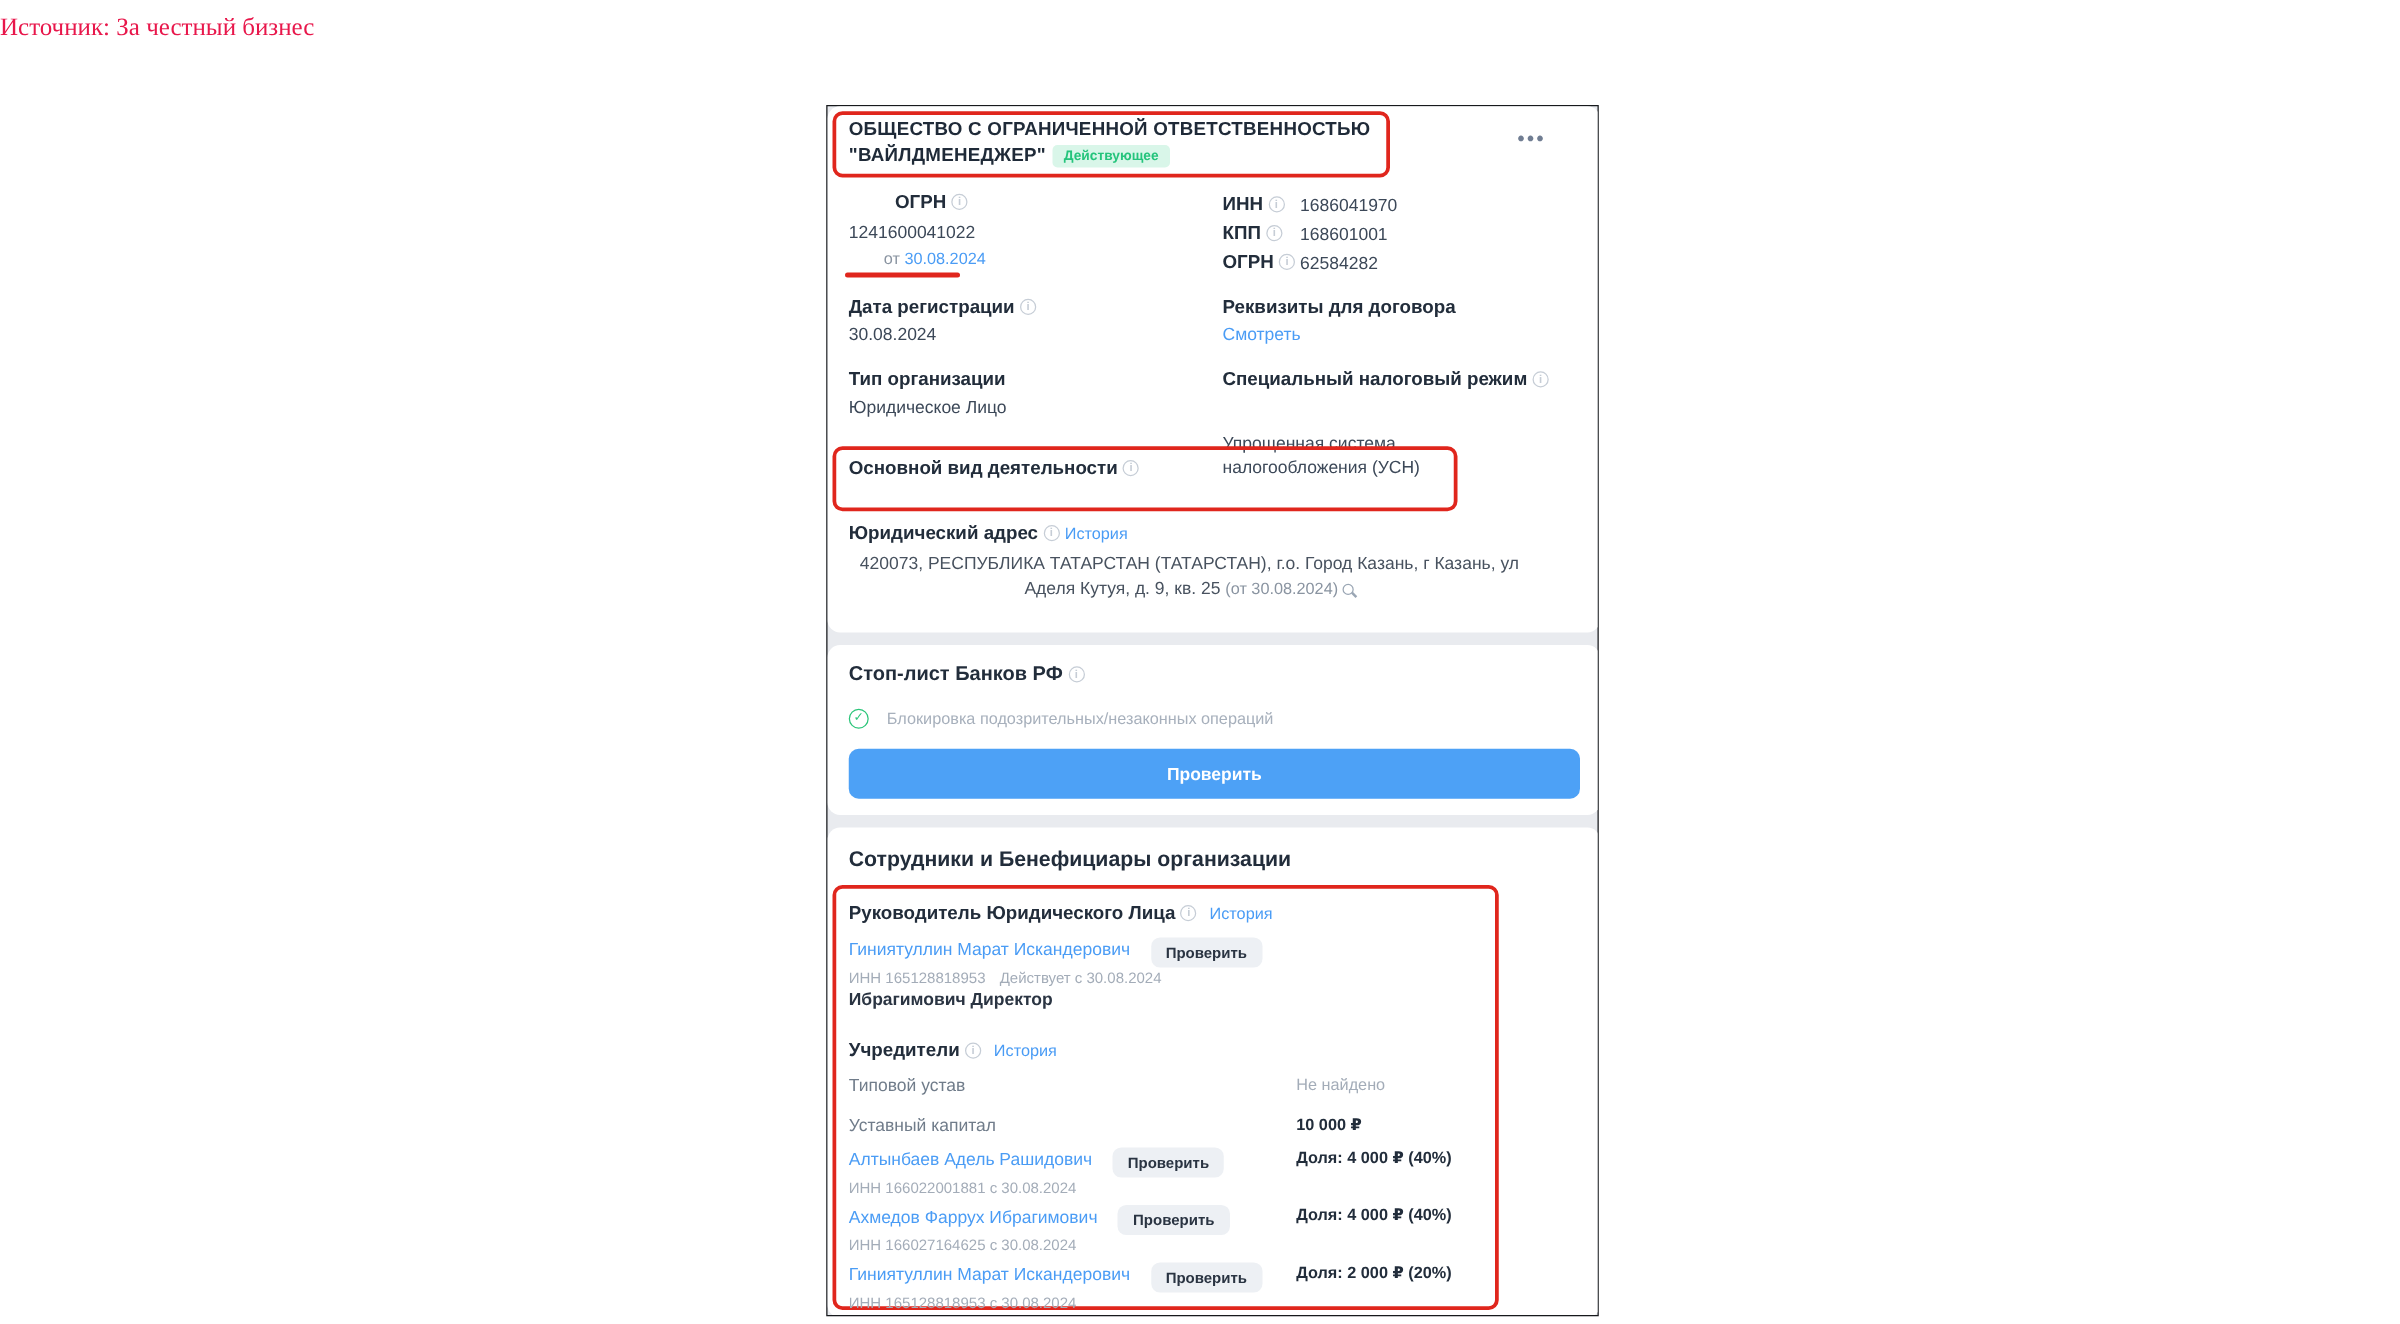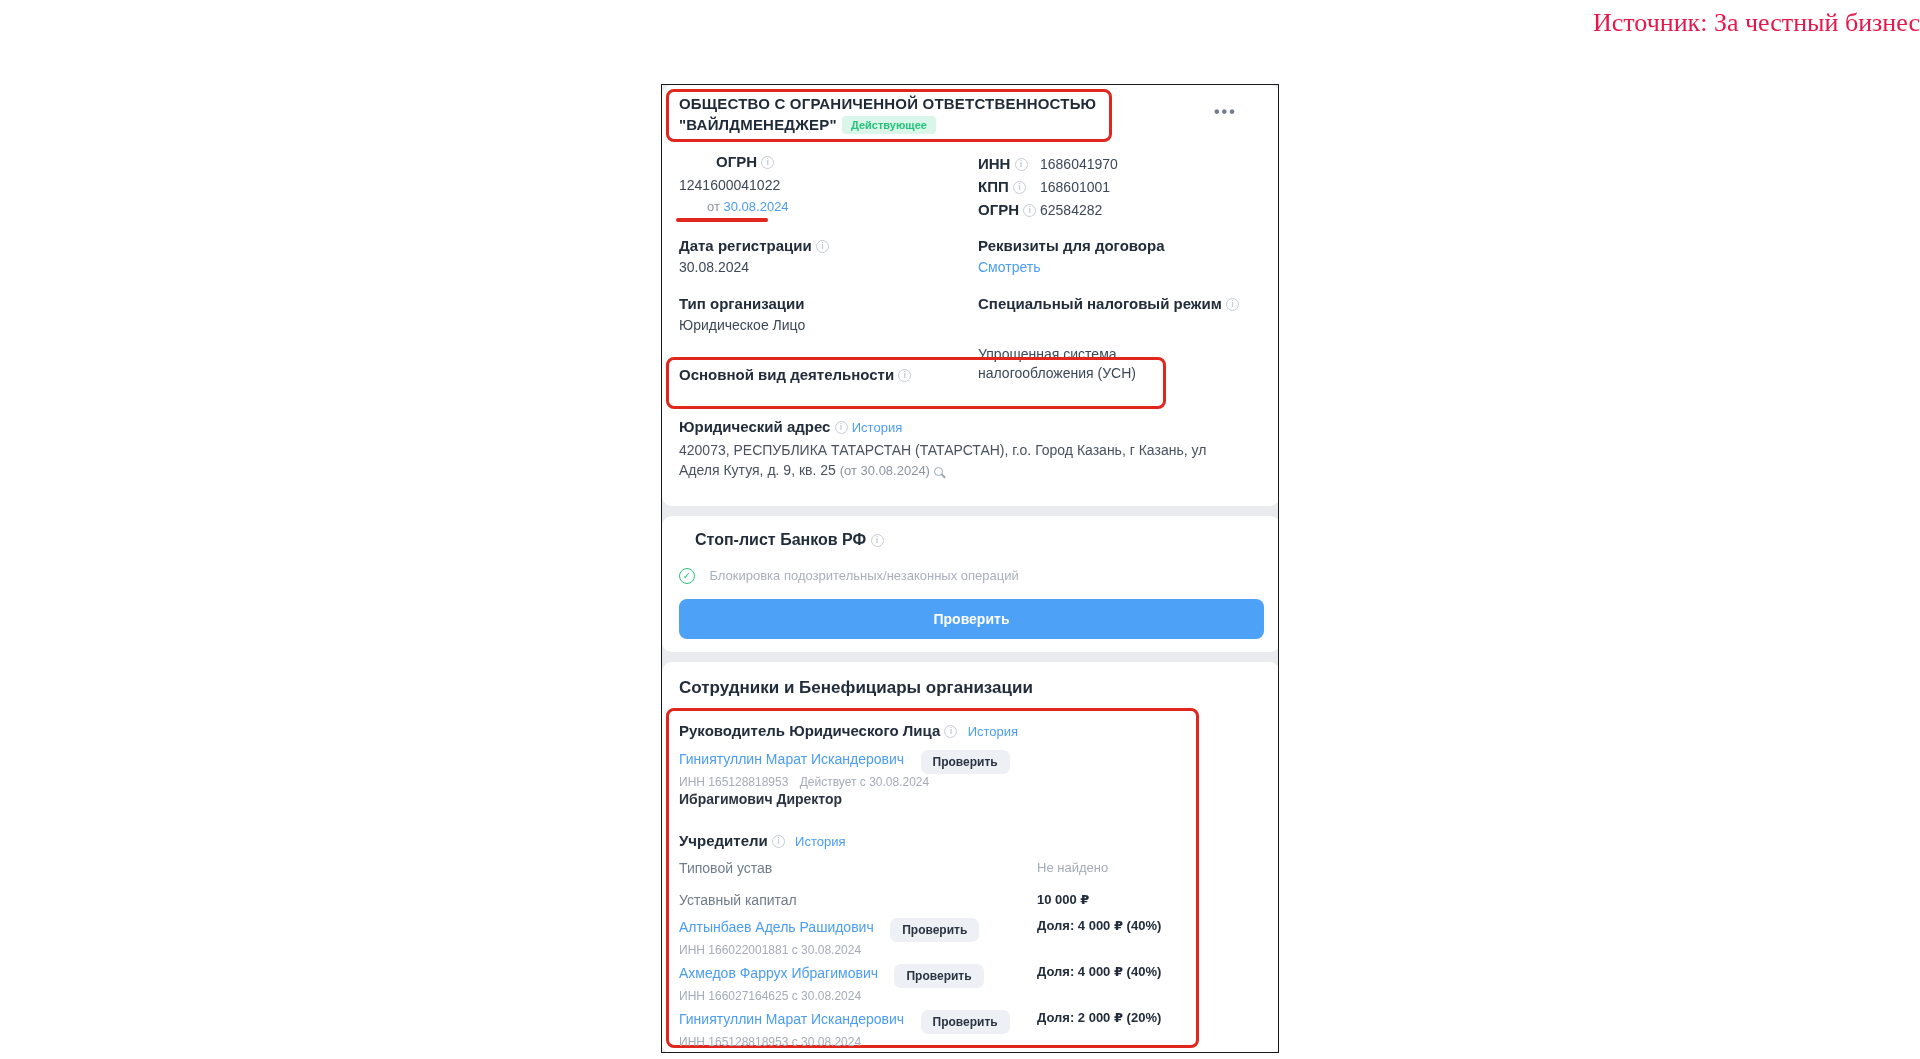--- a/index.html
+++ b/index.html
@@ -1,18 +1,18 @@
 <!DOCTYPE html>
 <html><head>
 <meta charset="utf-8">
 <style>
   * { margin:0; padding:0; box-sizing:border-box; }
   html,body { width:1920px; height:1059px; background:#ffffff; font-family:"Liberation Sans","DejaVu Sans",sans-serif; }
-  .annot-header { position:absolute; left:0; top:10px; width:1920px; text-align:right;
-    font-family:"Liberation Serif","DejaVu Serif",serif; color:#e8174b; font-size:26px; line-height:25px; }
+  .annot-header { position:absolute; left:0; top:10px; width:1920px; text-align:left;
+    font-family:"Liberation Serif","DejaVu Serif",serif; color:#e8174b; font-size:20px; line-height:25px; }
   .frame { position:absolute; left:661px; top:84px; width:618px; height:969px;
     background:#e9ebef; border:1px solid #17191c; overflow:hidden; }
   .card { position:absolute; left:0; width:618px; background:#ffffff; border-radius:10px; }
   .card-a { top:0; height:421px; }
   .card-b { top:431px; height:136px; }
   .card-c { top:577px; height:392px; }
 
   .lbl { position:absolute; font-size:15px; font-weight:bold; color:#222d3b; white-space:nowrap; }
   .val { position:absolute; font-size:14px; color:#3c4858; white-space:nowrap; }
   .small-gray { position:absolute; font-size:12px; color:#a3acb8; white-space:nowrap; }
@@ -97,28 +97,28 @@
     <div class="wrap2" style="left:316px; top:232px;">Упрощенная система налогообложения (УСН)</div>
 
     <div class="red-box" style="left:4px; top:272px; width:500px; height:52px;"></div>
     <div class="lbl" style="left:17px; top:281px;"><span>Основной вид деятельности</span> <i class="info-icon"></i></div>
 
     <div class="lbl" style="left:17px; top:333px;">
       <span>Юридический адрес</span>
       <i class="info-icon"></i>
       <span class="blue link" style="font-weight:normal; font-size:13px;">История</span>
     </div>
-    <div class="addr" style="top:355px;">
+    <div class="addr" style="top:355px;text-align:center;">
       <span>420073, РЕСПУБЛИКА ТАТАРСТАН (ТАТАРСТАН), г.о. Город Казань, г Казань, ул Аделя Кутуя, д. 9, кв. 25</span>
       <span style="color:#8a94a1; font-size:13px;">(от 30.08.2024)</span><span class="mag-icon"></span>
     </div>
   </div>
 
   <div class="card card-b">
-    <div class="lbl" style="left:17px; top:15px; font-size:16px;margin-left:16px;"><span>Стоп-лист Банков РФ</span> <i class="info-icon"></i></div>
+    <div class="lbl" style="left:17px; top:15px; font-size:16px;"><span>Стоп-лист Банков РФ</span> <i class="info-icon"></i></div>
     <div class="abs" style="left:17px; top:50px;">
       <span class="check-circle"></span>
       <span style="font-size:13px; color:#a7b0bc; margin-left:10px; vertical-align:middle;">Блокировка подозрительных/незаконных операций</span>
     </div>
     <button class="btn-primary" style="left:17px; top:83px; width:585px; height:40px;">Проверить</button>
   </div>
 
   <div class="card card-c">
     <div class="lbl" style="left:17px; top:16px; font-size:17px;">Сотрудники и Бенефициары организации</div>
 

